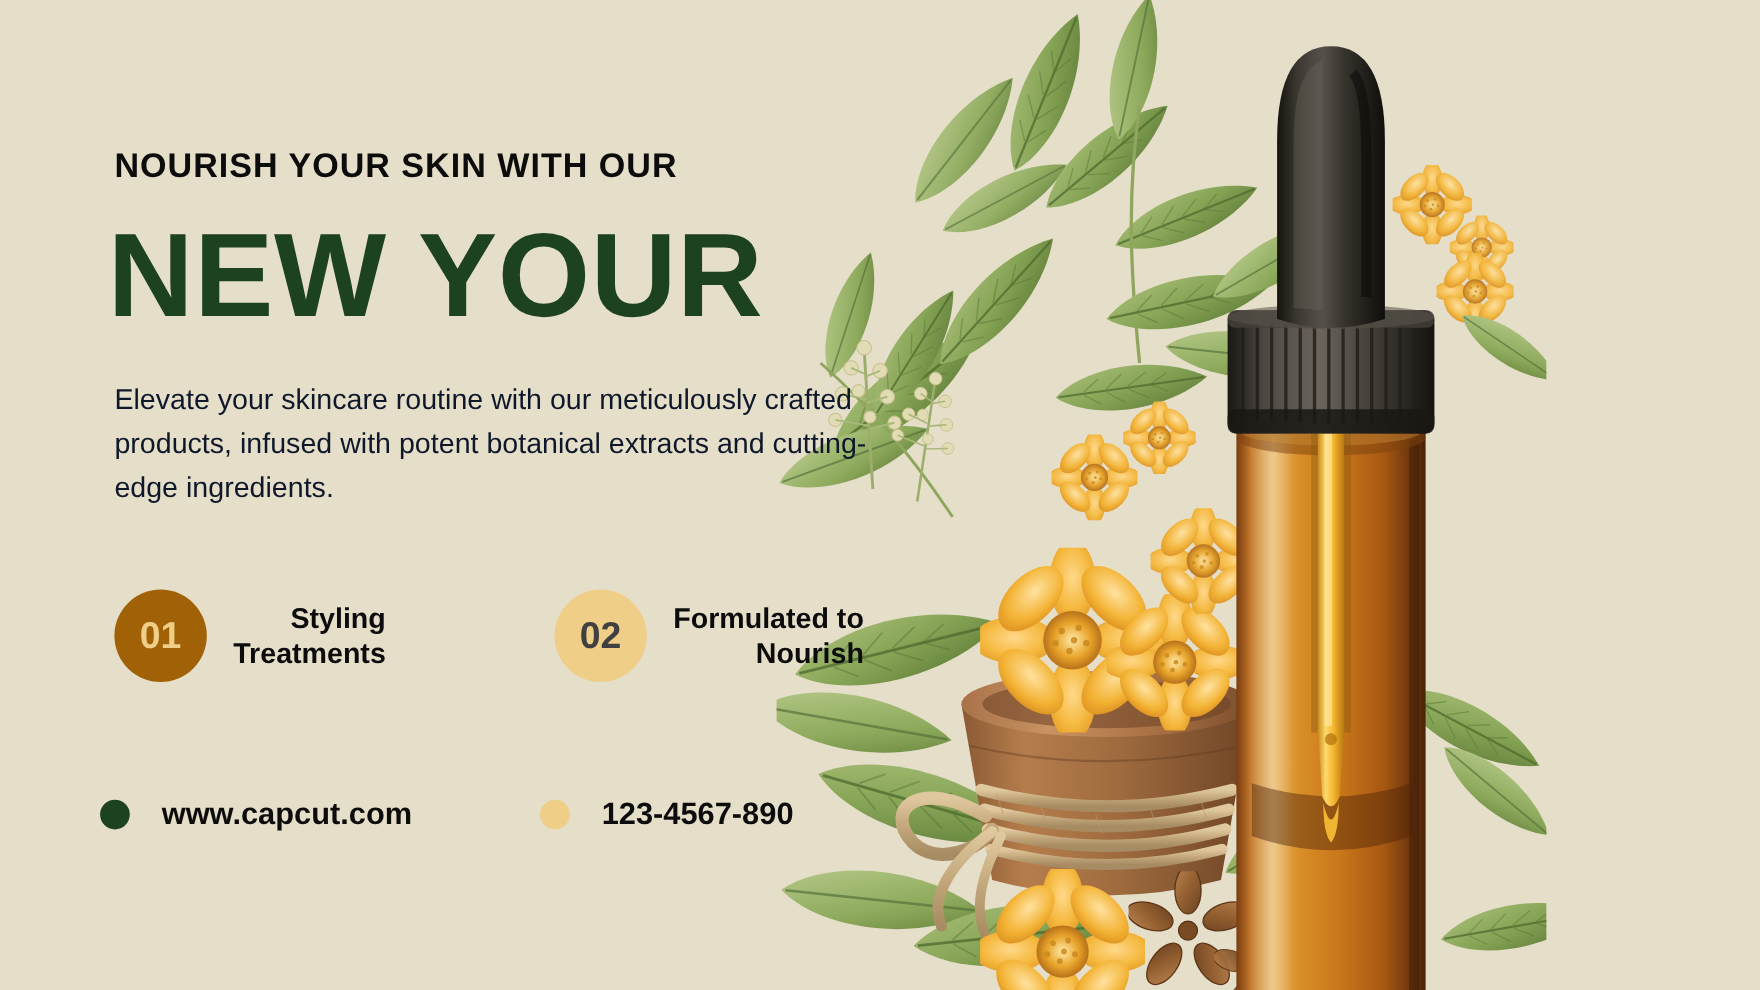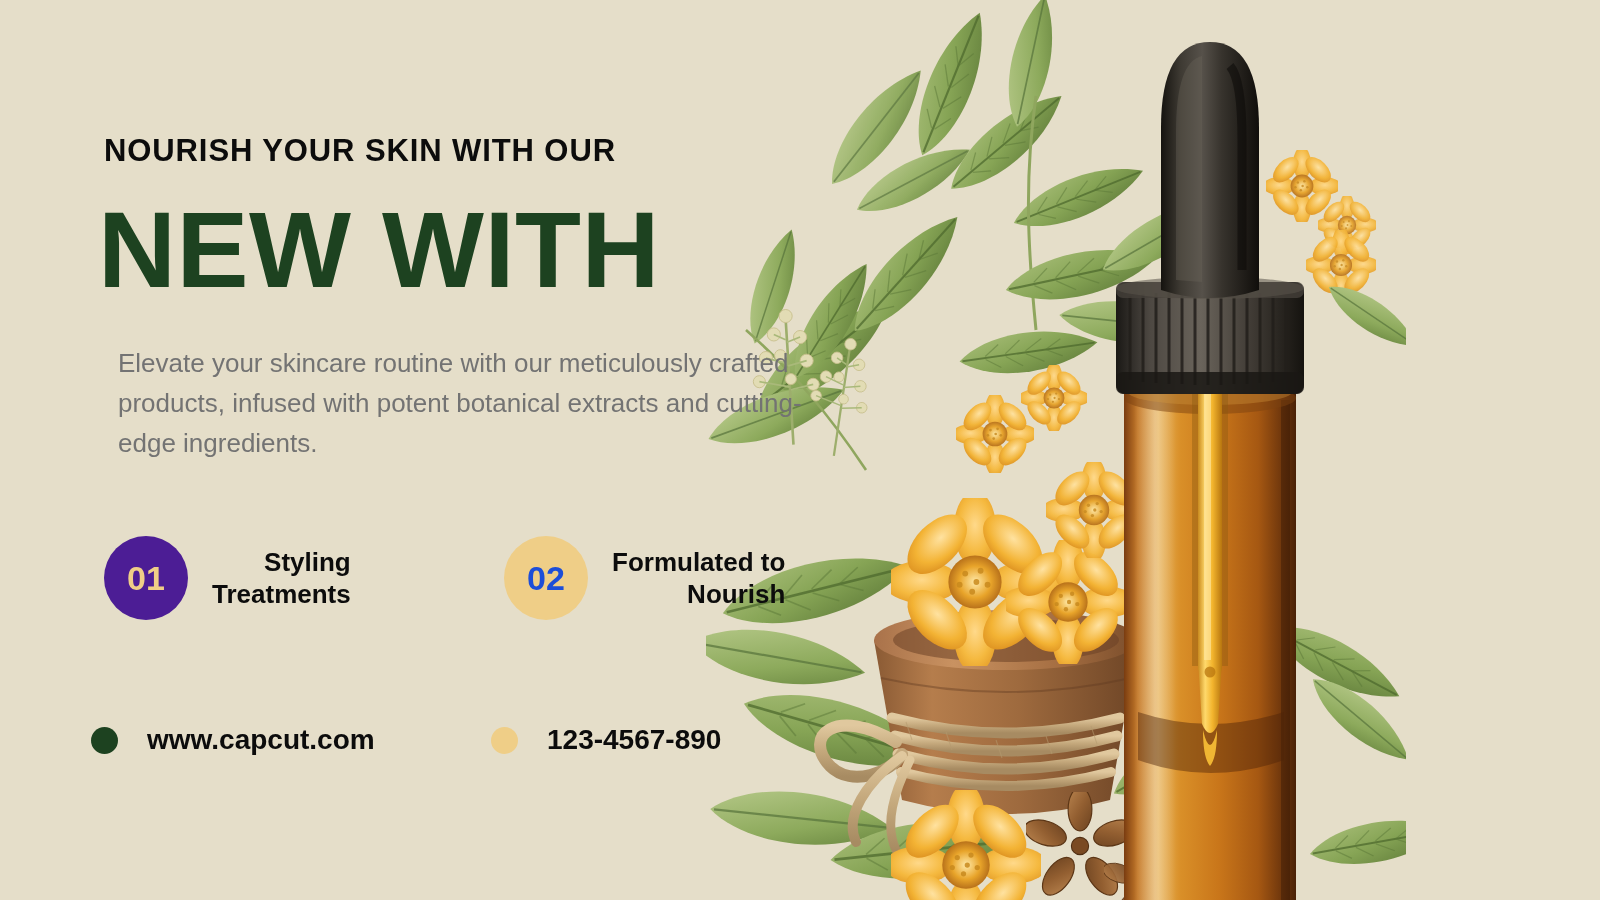--- a/index.html
+++ b/index.html
@@ -19,36 +19,36 @@
     position:absolute; top:133px; left:0;
     font-size:31px; font-weight:bold; letter-spacing:0.9px;
     color:#0C0C0C; white-space:nowrap;
   }
   .headline {
     position:absolute; top:196px; left:-6px;
     font-size:108px; font-weight:bold; letter-spacing:0.5px;
     color:#1D4220; line-height:1.0; white-space:nowrap;
   }
   .subcopy {
-    position:absolute; top:343px; left:14px; width:712px;
-    font-size:26px; line-height:40px; color:#737373; font-weight:normal;
+    position:absolute; top:343px; left:0; width:712px;
+    font-size:26px; line-height:40px; color:#0f172a; font-weight:normal;
   }
 
   
   .features { position:absolute; top:536px; left:0; display:flex; gap:0; }
   .feature { display:flex; align-items:center; }
   .feature.f1 { width:400px; }
   .feature.f2 { width:400px; }
   .badge {
     width:84px; height:84px; border-radius:50%;
     display:flex; align-items:center; justify-content:center;
     font-size:34px; font-weight:bold; flex:0 0 auto;
   }
-  .badge.green { background:#4c1d95; color:#EFCE87; }
-  .badge.tan   { background:#EFCE87; color:#1d4ed8; }
+  .badge.green { background:#a16207; color:#EFCE87; }
+  .badge.tan   { background:#EFCE87; color:#404040; }
   .feature-label {
     margin-left:24px; font-size:26px; font-weight:bold;
     color:#0C0C0C; line-height:32px; white-space:pre-line;text-align:right;
   }
 
   
   .contact { position:absolute; top:724px; left:-13px; display:flex; align-items:center; }
   .contact-item { display:flex; align-items:center; }
   .contact-item.c1 { width:400px; }
   .dot { width:27px; height:27px; border-radius:50%; flex:0 0 auto; }
@@ -373,21 +373,21 @@
         <use href="#flower" x="600" y="230" width="70" height="70" opacity="0.92"></use>
         <use href="#leaf2" x="612" y="300" width="110" height="33" transform="rotate(34 667 316)"></use>
       </g>
     </svg>
   </div>
 
   <div class="content">
 
     <div class="eyebrow">NOURISH YOUR SKIN WITH OUR</div>
 
-    <h1 class="headline">NEW WITH</h1>
+    <h1 class="headline">NEW YOUR</h1>
 
     <p class="subcopy">Elevate your skincare routine with our meticulously crafted products, infused with potent botanical extracts and cutting-edge ingredients.</p>
 
     <div class="features">
       <div class="feature f1">
         <div class="badge green">01</div>
         <div class="feature-label">Styling
 Treatments</div>
       </div>
       <div class="feature f2">

